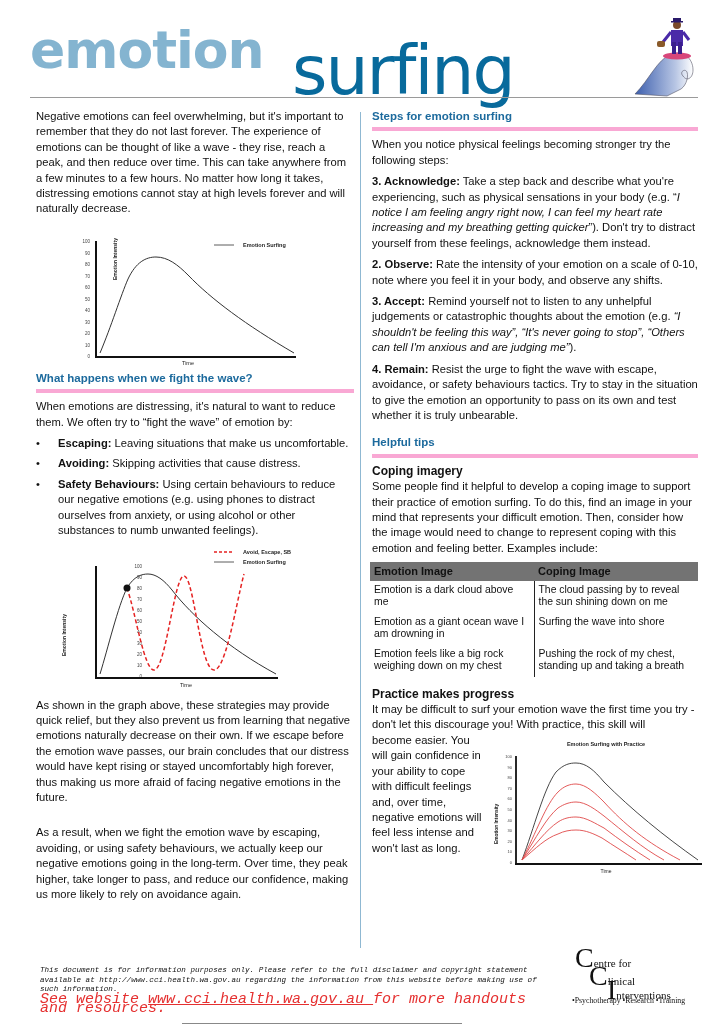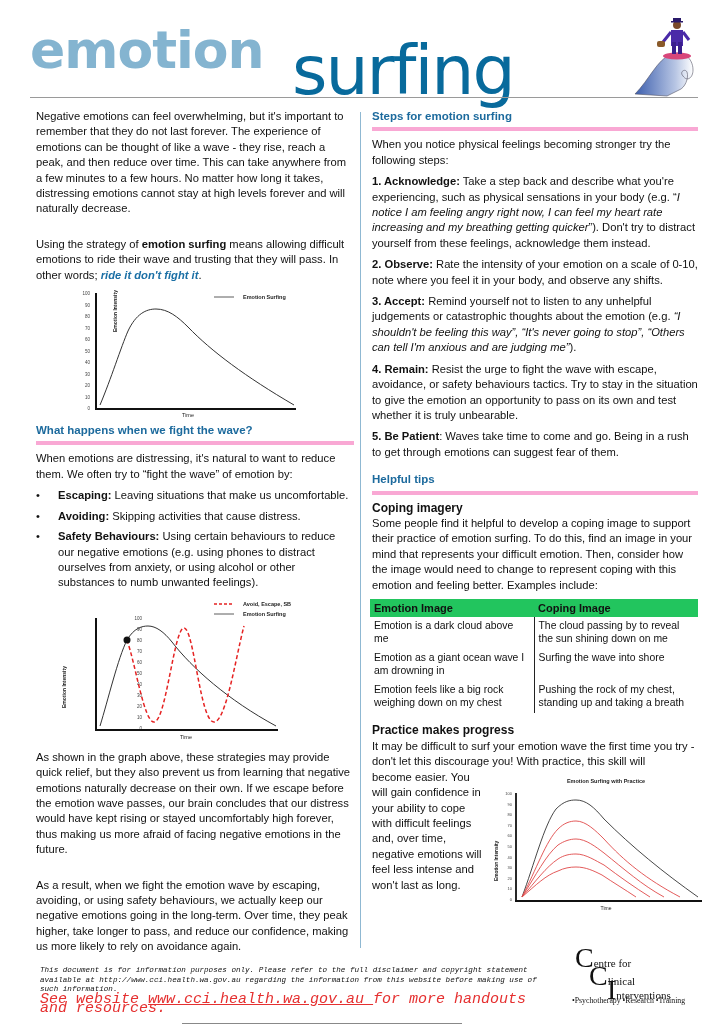--- a/index.html
+++ b/index.html
@@ -14,21 +14,21 @@
   p { margin:0 0 6px 0; }
   .gap { height:14px; }
   .accent-italic { color:#1a6fa5; font-weight:bold; font-style:italic; }
   .sec-head { color:#1c6a9d; font-weight:bold; font-size:11.5px; padding-bottom:3px; border-bottom:4px solid #f9a8d4; margin:0 0 6px 0; }
   ul.bullets { margin:0 0 4px 0; padding:0; list-style:none; }
   ul.bullets li { position:relative; padding-left:22px; margin-bottom:5px; }
   ul.bullets li .dot { position:absolute; left:0; top:0; }
   .chart-box { position:relative; margin:0 0 6px 0; }
   .sub-head { font-weight:bold; font-size:12px; margin-top:4px; }
   table.coping { border-collapse:collapse; width:328px; font-family:"Liberation Sans", sans-serif; font-size:10.4px; line-height:12.5px; margin:6px 0 10px -2px; }
-  table.coping th { background:#22c55e; text-align:left; padding:3px 4px; font-weight:bold; font-size:11px; }
+  table.coping th { background:#737373; text-align:left; padding:3px 4px; font-weight:bold; font-size:11px; }
   table.coping td { vertical-align:top; padding:3px 4px 4px 4px; }
   table.coping td.c2 { border-left:1.5px solid #222; }
   .practice-wrap { position:relative; }
   .practice-text { width:110px; }
   .practice-chart { position:absolute; left:112px; top:36px; }
   .footer { position:absolute; left:40px; top:966px; width:500px; font-family:Liberation Mono, monospace; font-style:italic; font-size:7.6px; line-height:9.6px; }
   .footer .red { color:#e53030; font-size:15px; }
   .footer a { color:#e53030; text-decoration:underline; }
   .footer-rule { position:absolute; left:182px; top:1023px; width:280px; height:1px; background:#888; }
   .cci { position:absolute; left:575px; top:946px; width:120px; font-family:"Liberation Serif", serif; color:#111; }
@@ -59,21 +59,20 @@
   <rect x="46" y="6" width="8" height="4" fill="#2a1a6a"></rect>
   <rect x="44" y="9" width="12" height="1.5" fill="#2a1a6a"></rect>
   <rect x="30" y="29" width="8" height="6" rx="2" fill="#8a5a2a"></rect>
 </svg>
 <div class="header-rule"></div>
 <div class="col-divider"></div>
 
 <div class="col-left">
   <p>Negative emotions can feel overwhelming, but it's important to remember that they do not last forever. The experience of emotions can be thought of like a wave - they rise, reach a peak, and then reduce over time. This can take anywhere from a few minutes to a few hours. No matter how long it takes, distressing emotions cannot stay at high levels forever and will naturally decrease.</p>
   <div class="gap"></div>
-  <p><span>Using the strategy of </span><b>emotion surfing</b><span> means allowing difficult emotions to ride their wave and trusting that they will pass. In other words; </span><span class="accent-italic">ride it don't fight it</span><span>.</span></p>
 
   <div class="chart-box" style="height:128px;">
     <svg width="318" height="128" viewBox="0 0 318 128">
       <g font-family="Liberation Sans, sans-serif" font-size="4.5" fill="#444">
         <text x="54" y="6" text-anchor="end">100</text>
           <text x="54" y="17.5" text-anchor="end">90</text>
           <text x="54" y="29" text-anchor="end">80</text>
           <text x="54" y="40.5" text-anchor="end">70</text>
           <text x="54" y="52" text-anchor="end">60</text>
           <text x="54" y="63.5" text-anchor="end">50</text>
@@ -134,25 +133,24 @@
   </div>
 
   <p>As shown in the graph above, these strategies may provide quick relief, but they also prevent us from learning that negative emotions naturally decrease on their own. If we escape before the emotion wave passes, our brain concludes that our distress would have kept rising or stayed uncomfortably high forever, thus making us more afraid of facing negative emotions in the future.</p>
   <div class="gap"></div>
   <p>As a result, when we fight the emotion wave by escaping, avoiding, or using safety behaviours, we actually keep our negative emotions going in the long-term. Over time, they peak higher, take longer to pass, and reduce our confidence, making us more likely to rely on avoidance again.</p>
 </div>
 
 <div class="col-right">
   <div class="sec-head">Steps for emotion surfing</div>
   <p>When you notice physical feelings becoming stronger try the following steps:</p>
-  <p><b>1. Acknowledge:</b><span> Take a step back and describe what you're experiencing, such as physical sensations in your body (e.g. “</span><i>I notice I am feeling angry right now, I can feel my heart rate increasing and my breathing getting quicker</i><span>”). Don't try to distract yourself from these feelings, acknowledge them instead.</span></p>
+  <p><b>3. Acknowledge:</b><span> Take a step back and describe what you're experiencing, such as physical sensations in your body (e.g. “</span><i>I notice I am feeling angry right now, I can feel my heart rate increasing and my breathing getting quicker</i><span>”). Don't try to distract yourself from these feelings, acknowledge them instead.</span></p>
   <p><b>2. Observe:</b><span> Rate the intensity of your emotion on a scale of 0-10, note where you feel it in your body, and observe any shifts.</span></p>
   <p><b>3. Accept:</b><span> Remind yourself not to listen to any unhelpful judgements or catastrophic thoughts about the emotion (e.g. </span><i>“I shouldn't be feeling this way”, “It's never going to stop”, “Others can tell I'm anxious and are judging me”</i><span>).</span></p>
   <p><b>4. Remain:</b><span> Resist the urge to fight the wave with escape, avoidance, or safety behaviours tactics. Try to stay in the situation to give the emotion an opportunity to pass on its own and test whether it is truly unbearable.</span></p>
-  <p><b>5. Be Patient</b><span>: Waves take time to come and go. Being in a rush to get through emotions can suggest fear of them.</span></p>
 
   <div class="sec-head" style="margin-top:12px;">Helpful tips</div>
   <div class="sub-head">Coping imagery</div>
   <p>Some people find it helpful to develop a coping image to support their practice of emotion surfing. To do this, find an image in your mind that represents your difficult emotion. Then, consider how the image would need to change to represent coping with this emotion and feeling better. Examples include:</p>
 
   <table class="coping">
     <thead>
       <tr>
         <th style="width:50%">Emotion Image</th>
         <th>Coping Image</th>

